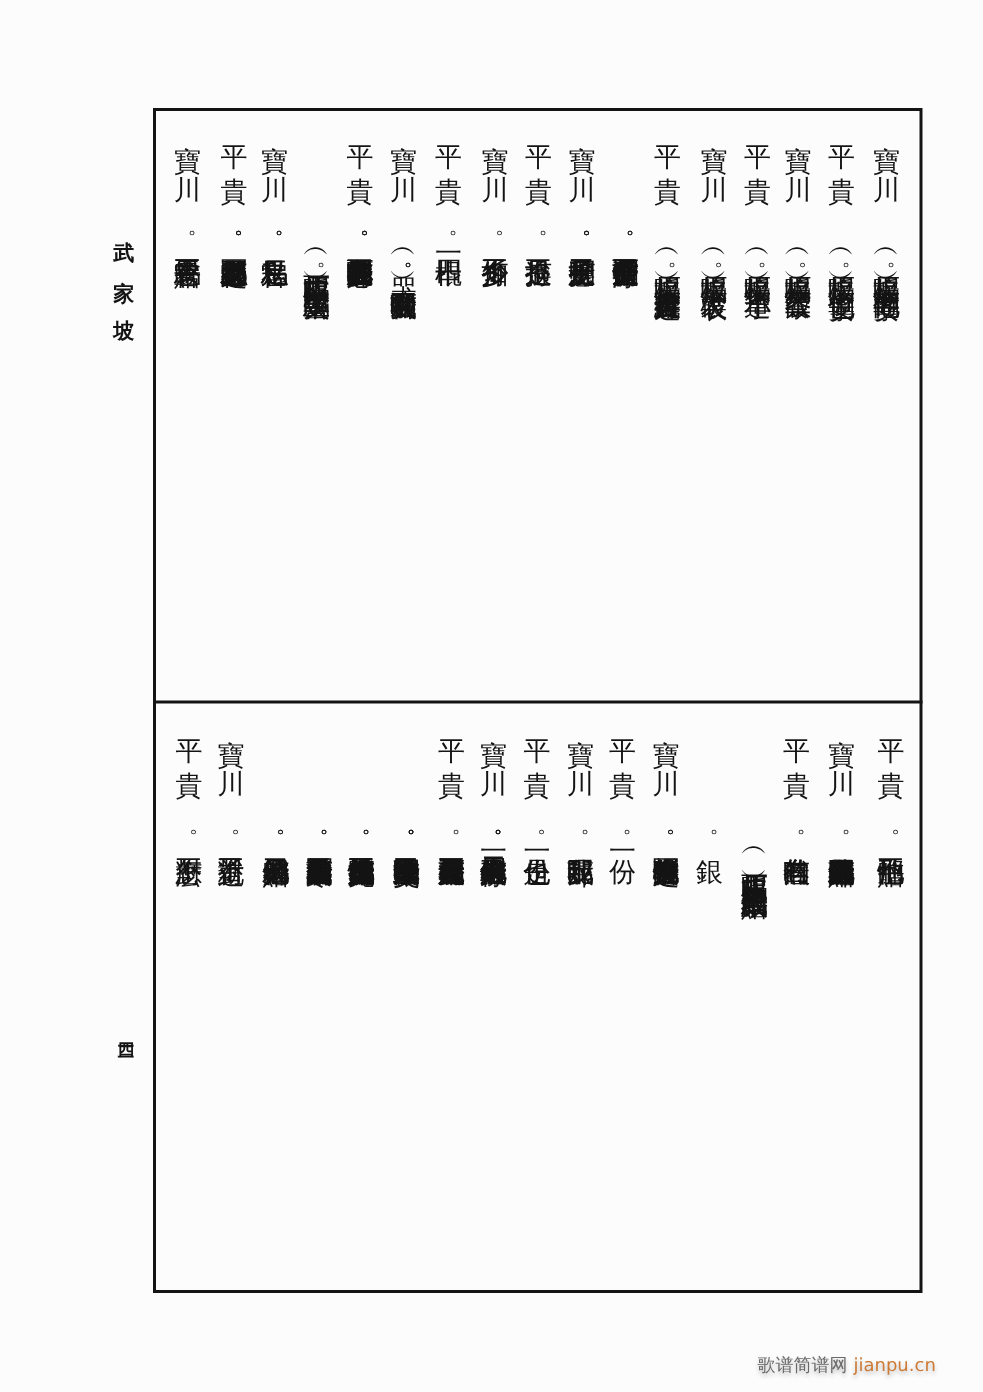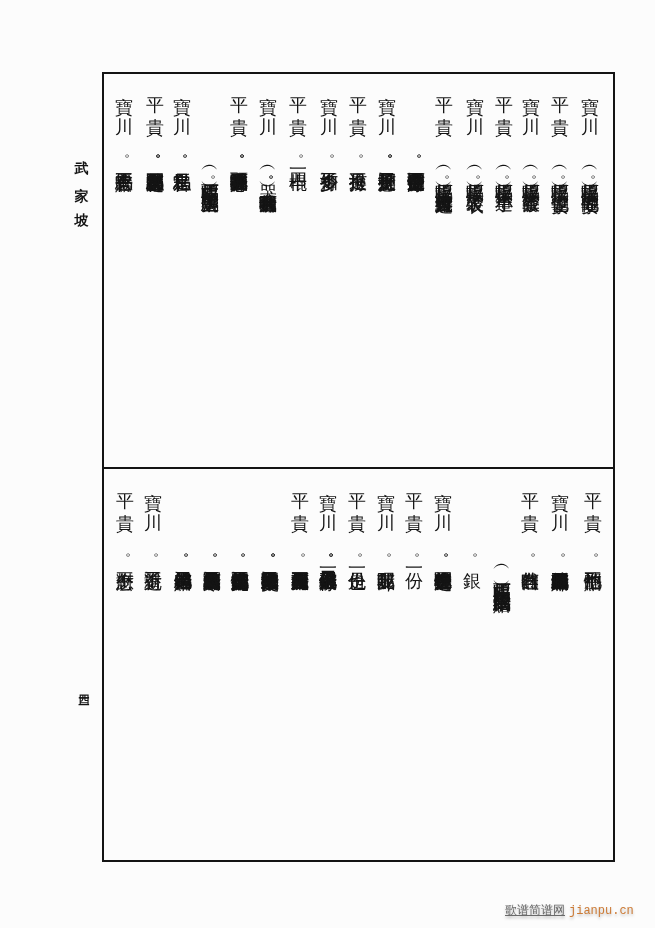--- a/index.html
+++ b/index.html
@@ -54,22 +54,22 @@
     display: inline-block; inline-size: 0; overflow: visible;
     position: relative; left: 0.5em; top: -0.5em; font-size: 0.8em;
   }
   .pp { display: inline-block; inline-size: 0.6em; overflow: visible; }
 
   .watermark {
     position: absolute; left: 505px; top: 902px; font-size: 12px; white-space: nowrap;
     font-family: "DejaVu Sans", "Liberation Sans", sans-serif;
     text-shadow: 0 2px 3px rgba(0,0,0,0.25);
   }
-  .wm-cn { color: var(--wm-cn, #6a6a6a); margin-right: 4px; text-decoration: underline; }
-  .wm-en { color: var(--wm-en, #cc7a35); font-family: Liberation Mono, monospace; }
+  .wm-cn { color: var(--wm-cn, #6a6a6a); margin-right: 4px; }
+  .wm-en { color: var(--wm-en, #cc7a35); }
 </style>
 </head>
 <body style="--paper: #fcfcfc; --ink: #141414; --wm-cn: #6a6a6a; --wm-en: #cc7a35;">
 
 <div class="page">
 
   <div class="running-title">武家坡</div>
   <div class="page-number">四二一</div>
 
   <div class="frame"></div>

